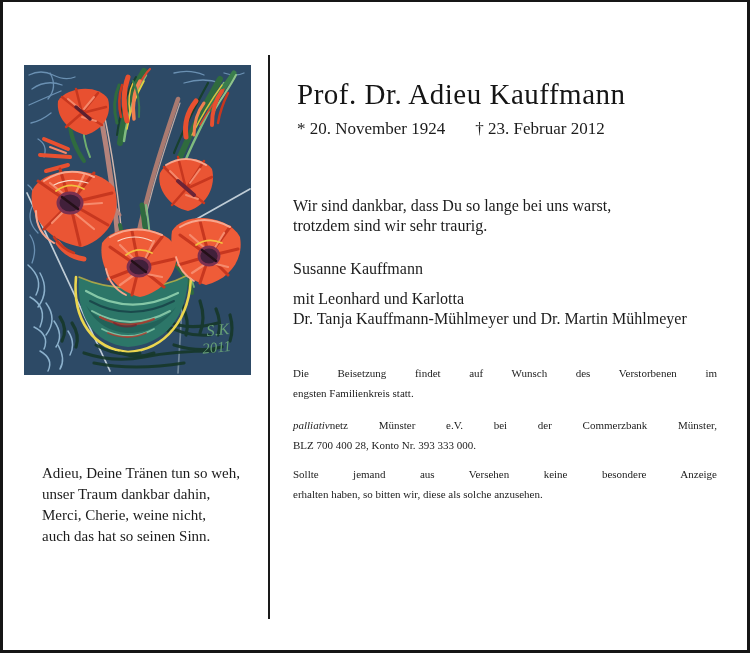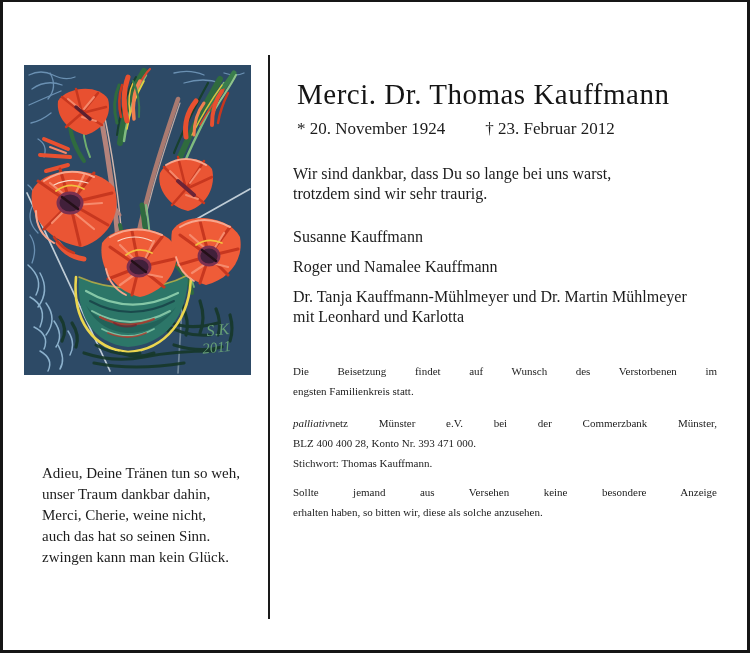--- a/index.html
+++ b/index.html
@@ -22,22 +22,22 @@
     font-size:15px; line-height:21px; white-space:nowrap;
   }
   .right-col {
     position:absolute; left:290px; top:70px; width:424px;
   }
   .deceased-name {
     font-size:29px; font-weight:normal; margin:6px 0 0 0; padding-left:4px;
     line-height:33px; letter-spacing:0.5px; color:#151515;
   }
   .dates { margin-top:7px; padding-left:4px; font-size:17px; line-height:22px; }
-  .dates .death { margin-left:40px;text-align:right; }
-  .intro { margin-top:24px; font-size:16px; line-height:20px; }
+  .dates .death { margin-left:30px;text-align:right; }
+  .intro { margin-top:56px; font-size:16px; line-height:20px; }
   .mourners { margin-top:23px; font-size:16px; line-height:20px; }
   .mourner { margin-top:10px; }
   .mourner:first-child { margin-top:10px; }
   .para { font-size:11px; line-height:20px; }
   .funeral { margin-top:34px; }
   .donation { margin-top:12px; }
   .disclaimer { margin-top:9px; }
   .jline { text-align:justify; text-align-last:justify; }
   .it { font-style:italic; }
 </style>
@@ -230,57 +230,52 @@
     </svg>
   </div>
 
   <div class="divider"></div>
 
   <div class="poem">
     <div>Adieu, Deine Tränen tun so weh,</div>
     <div>unser Traum dankbar dahin,</div>
     <div>Merci, Cherie, weine nicht,</div>
     <div>auch das hat so seinen Sinn.</div>
-    <div>zwingen kann man kein Glück.</div>
   </div>
 
   <div class="right-col">
-    <h1 class="deceased-name">Merci. Dr. Thomas Kauffmann</h1>
+    <h1 class="deceased-name">Prof. Dr. Adieu Kauffmann</h1>
 
     <div class="dates">
       <span class="birth">* 20. November 1924</span><span class="death">† 23. Februar 2012</span>
     </div>
 
     <div class="intro">
       <div>Wir sind dankbar, dass Du so lange bei uns warst,</div>
       <div>trotzdem sind wir sehr traurig.</div>
     </div>
 
     <div class="mourners">
       <div class="mourner">
         <div>Susanne Kauffmann</div>
       </div>
       <div class="mourner">
-        <div>Roger und Namalee Kauffmann</div>
-      </div>
-      <div class="mourner">
+        <div>mit Leonhard und Karlotta</div>
         <div>Dr. Tanja Kauffmann-Mühlmeyer und Dr. Martin Mühlmeyer</div>
-        <div>mit Leonhard und Karlotta</div>
       </div>
     </div>
 
     <div class="para funeral">
       <div class="jline">Die Beisetzung findet auf Wunsch des Verstorbenen im</div>
       <div>engsten Familienkreis statt.</div>
     </div>
 
     <div class="para donation">
       <div class="jline"><span class="it">palliativ</span><span>netz Münster e.V. bei der Commerzbank Münster,</span></div>
-      <div>BLZ 400 400 28, Konto Nr. 393 471 000.</div>
-      <div>Stichwort: Thomas Kauffmann.</div>
+      <div>BLZ 700 400 28, Konto Nr. 393 333 000.</div>
     </div>
 
     <div class="para disclaimer">
       <div class="jline">Sollte jemand aus Versehen keine besondere Anzeige</div>
       <div>erhalten haben, so bitten wir, diese als solche anzusehen.</div>
     </div>
   </div>
 
 </div>
 

